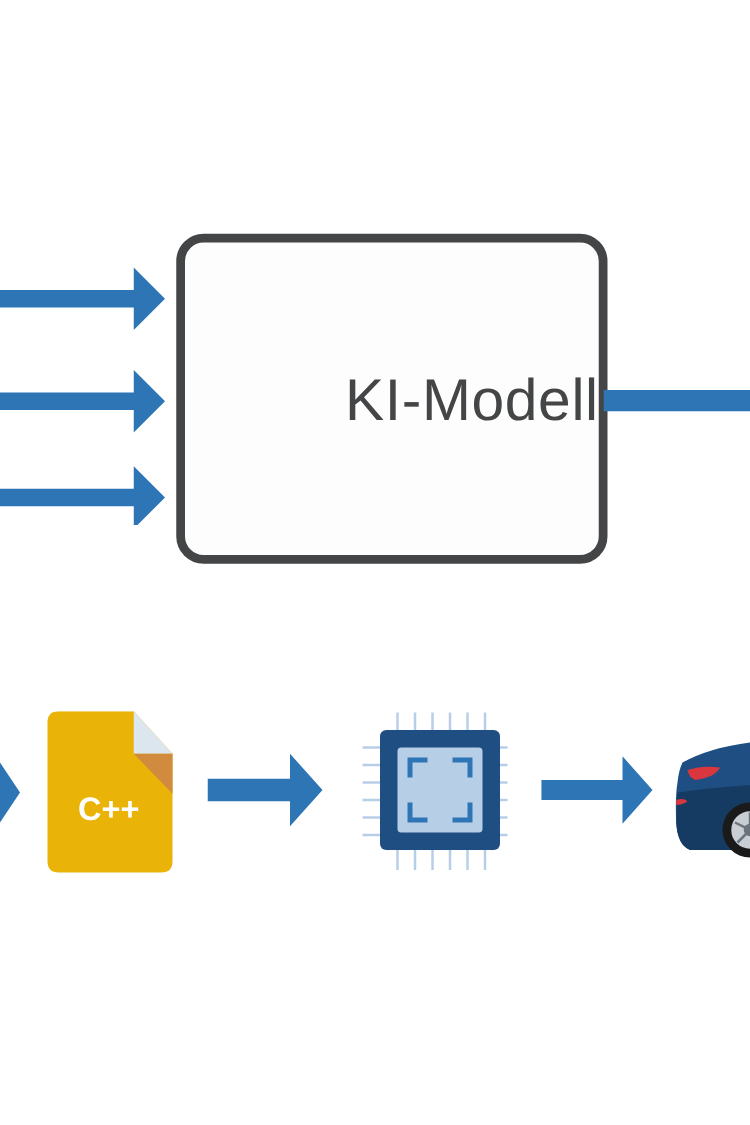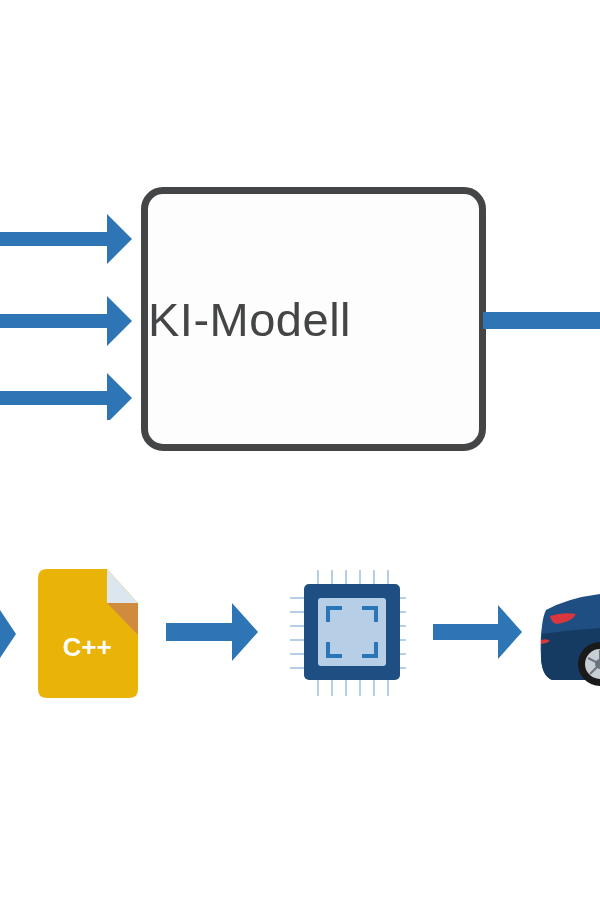--- a/index.html
+++ b/index.html
@@ -3,21 +3,21 @@
   <meta charset="utf-8">
   <style>
     html, body { margin: 0; padding: 0; background: #ffffff; }
     body { width: 600px; height: 900px; position: relative; overflow: hidden; font-family: "Liberation Sans", sans-serif; }
     .abs { position: absolute; }
     svg { display: block; }
     .model-box {
       position: absolute; left: 141px; top: 187px; width: 331px; height: 250px;
       border: 7px solid #444547; border-radius: 22px; background: #fdfdfd;
       box-sizing: content-box;
-      display: flex; align-items: center; justify-content: flex-start;
+      display: flex; align-items: center; justify-content: flex-end;
     }
     .model-label {
       font-family: "Liberation Sans", sans-serif; font-size: 47px; color: #444547;
       letter-spacing: 0.5px;
     }
   </style>
 </head>
 <body>
 
 <svg class="abs" style="left:0;top:210px" width="140" height="210">

